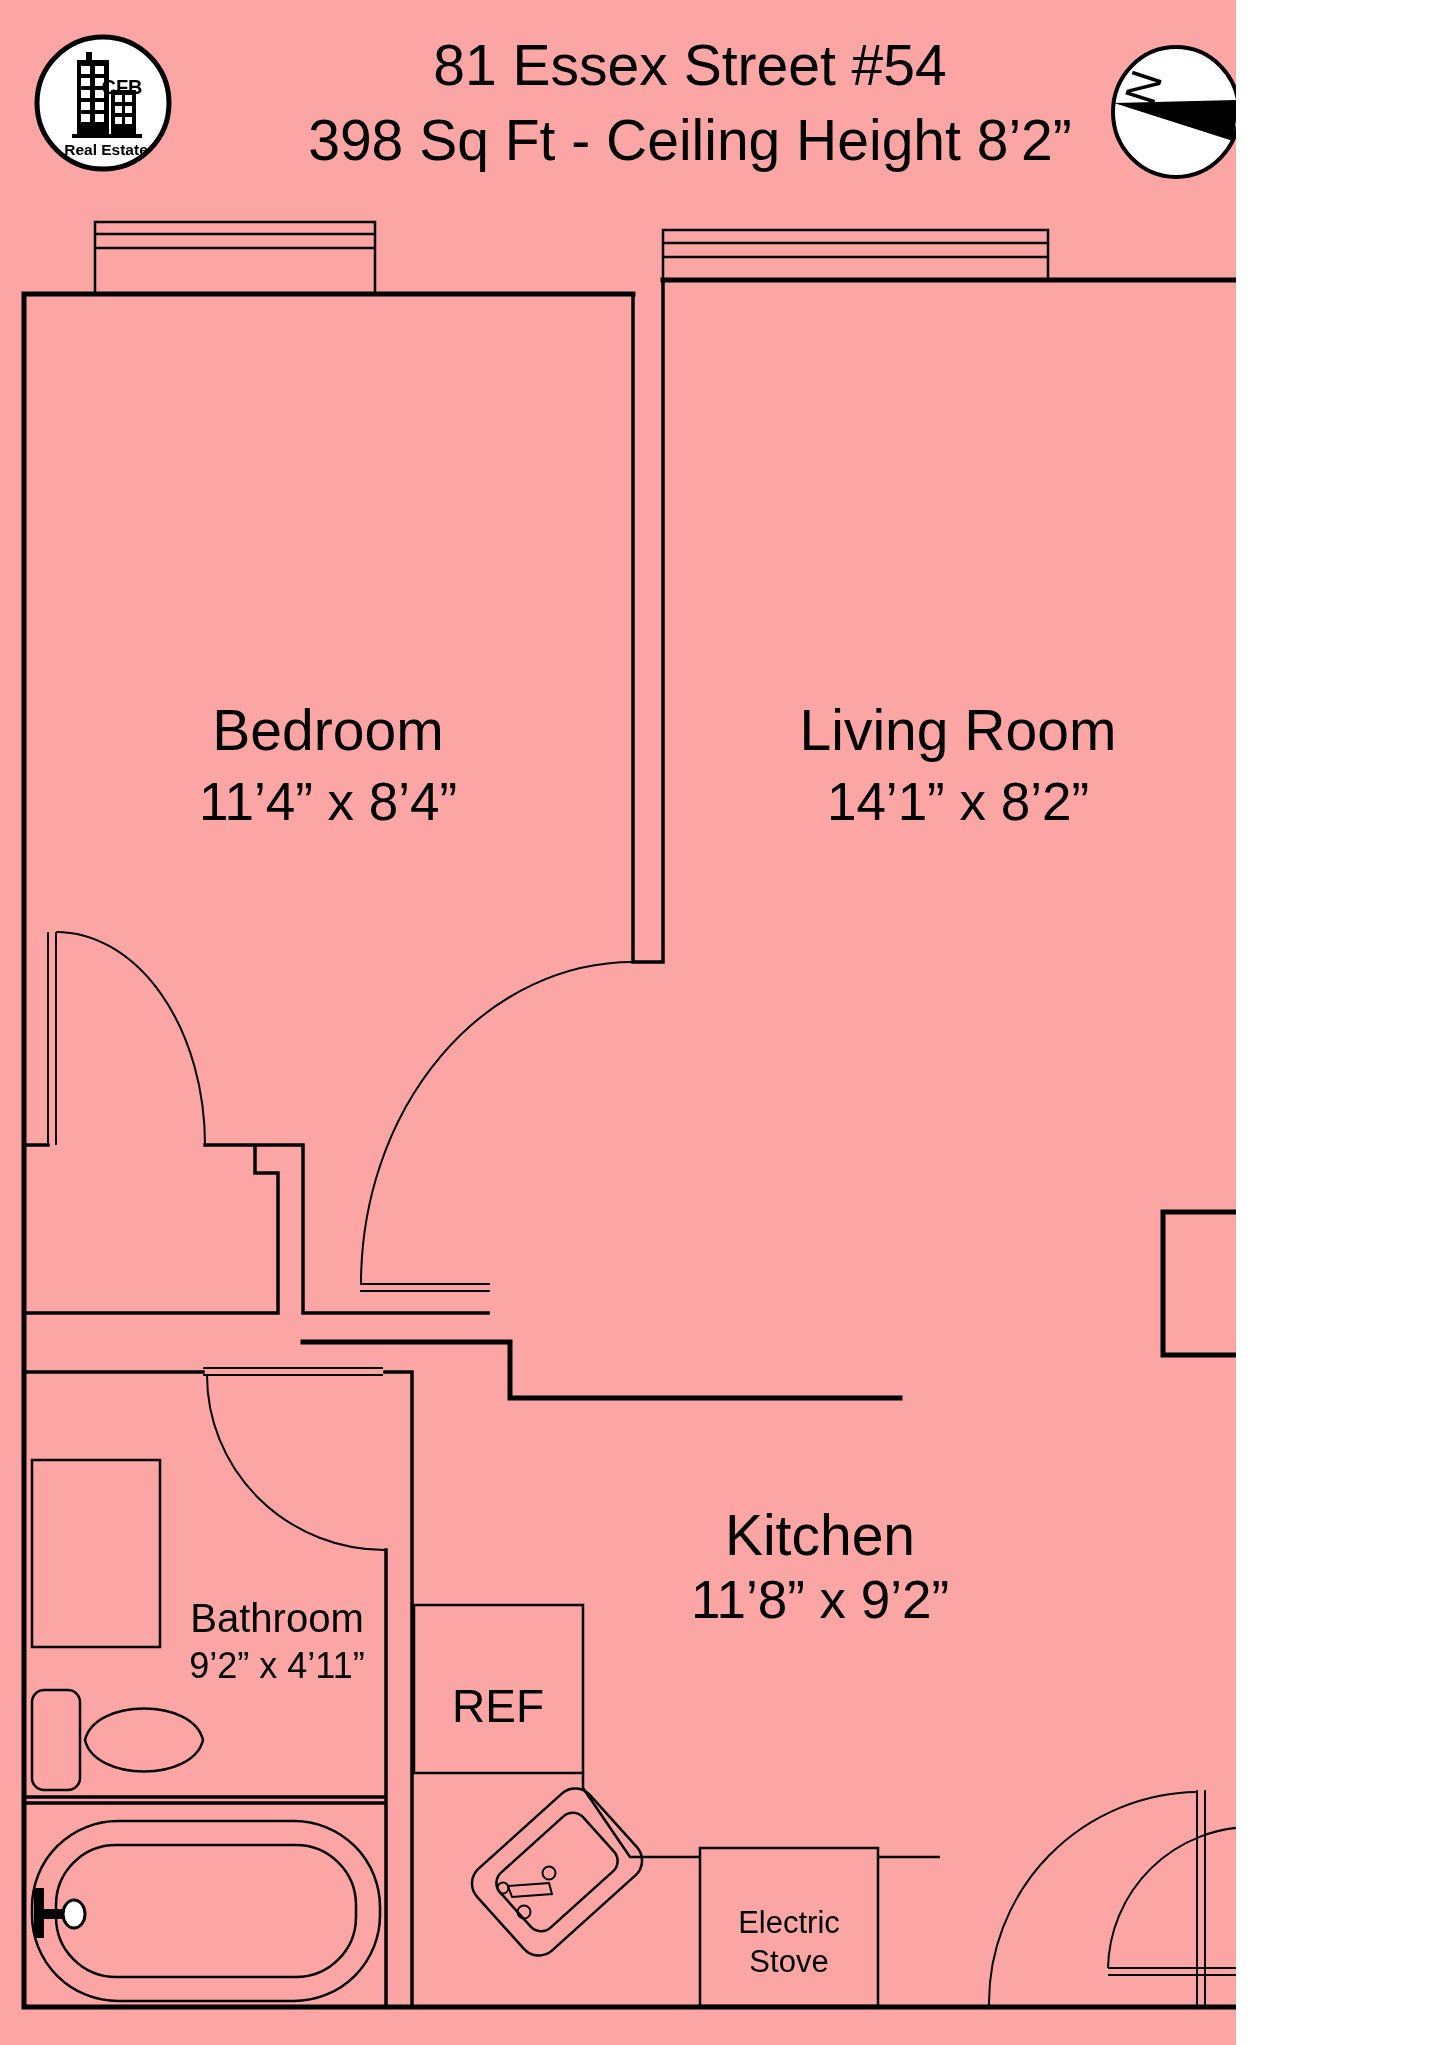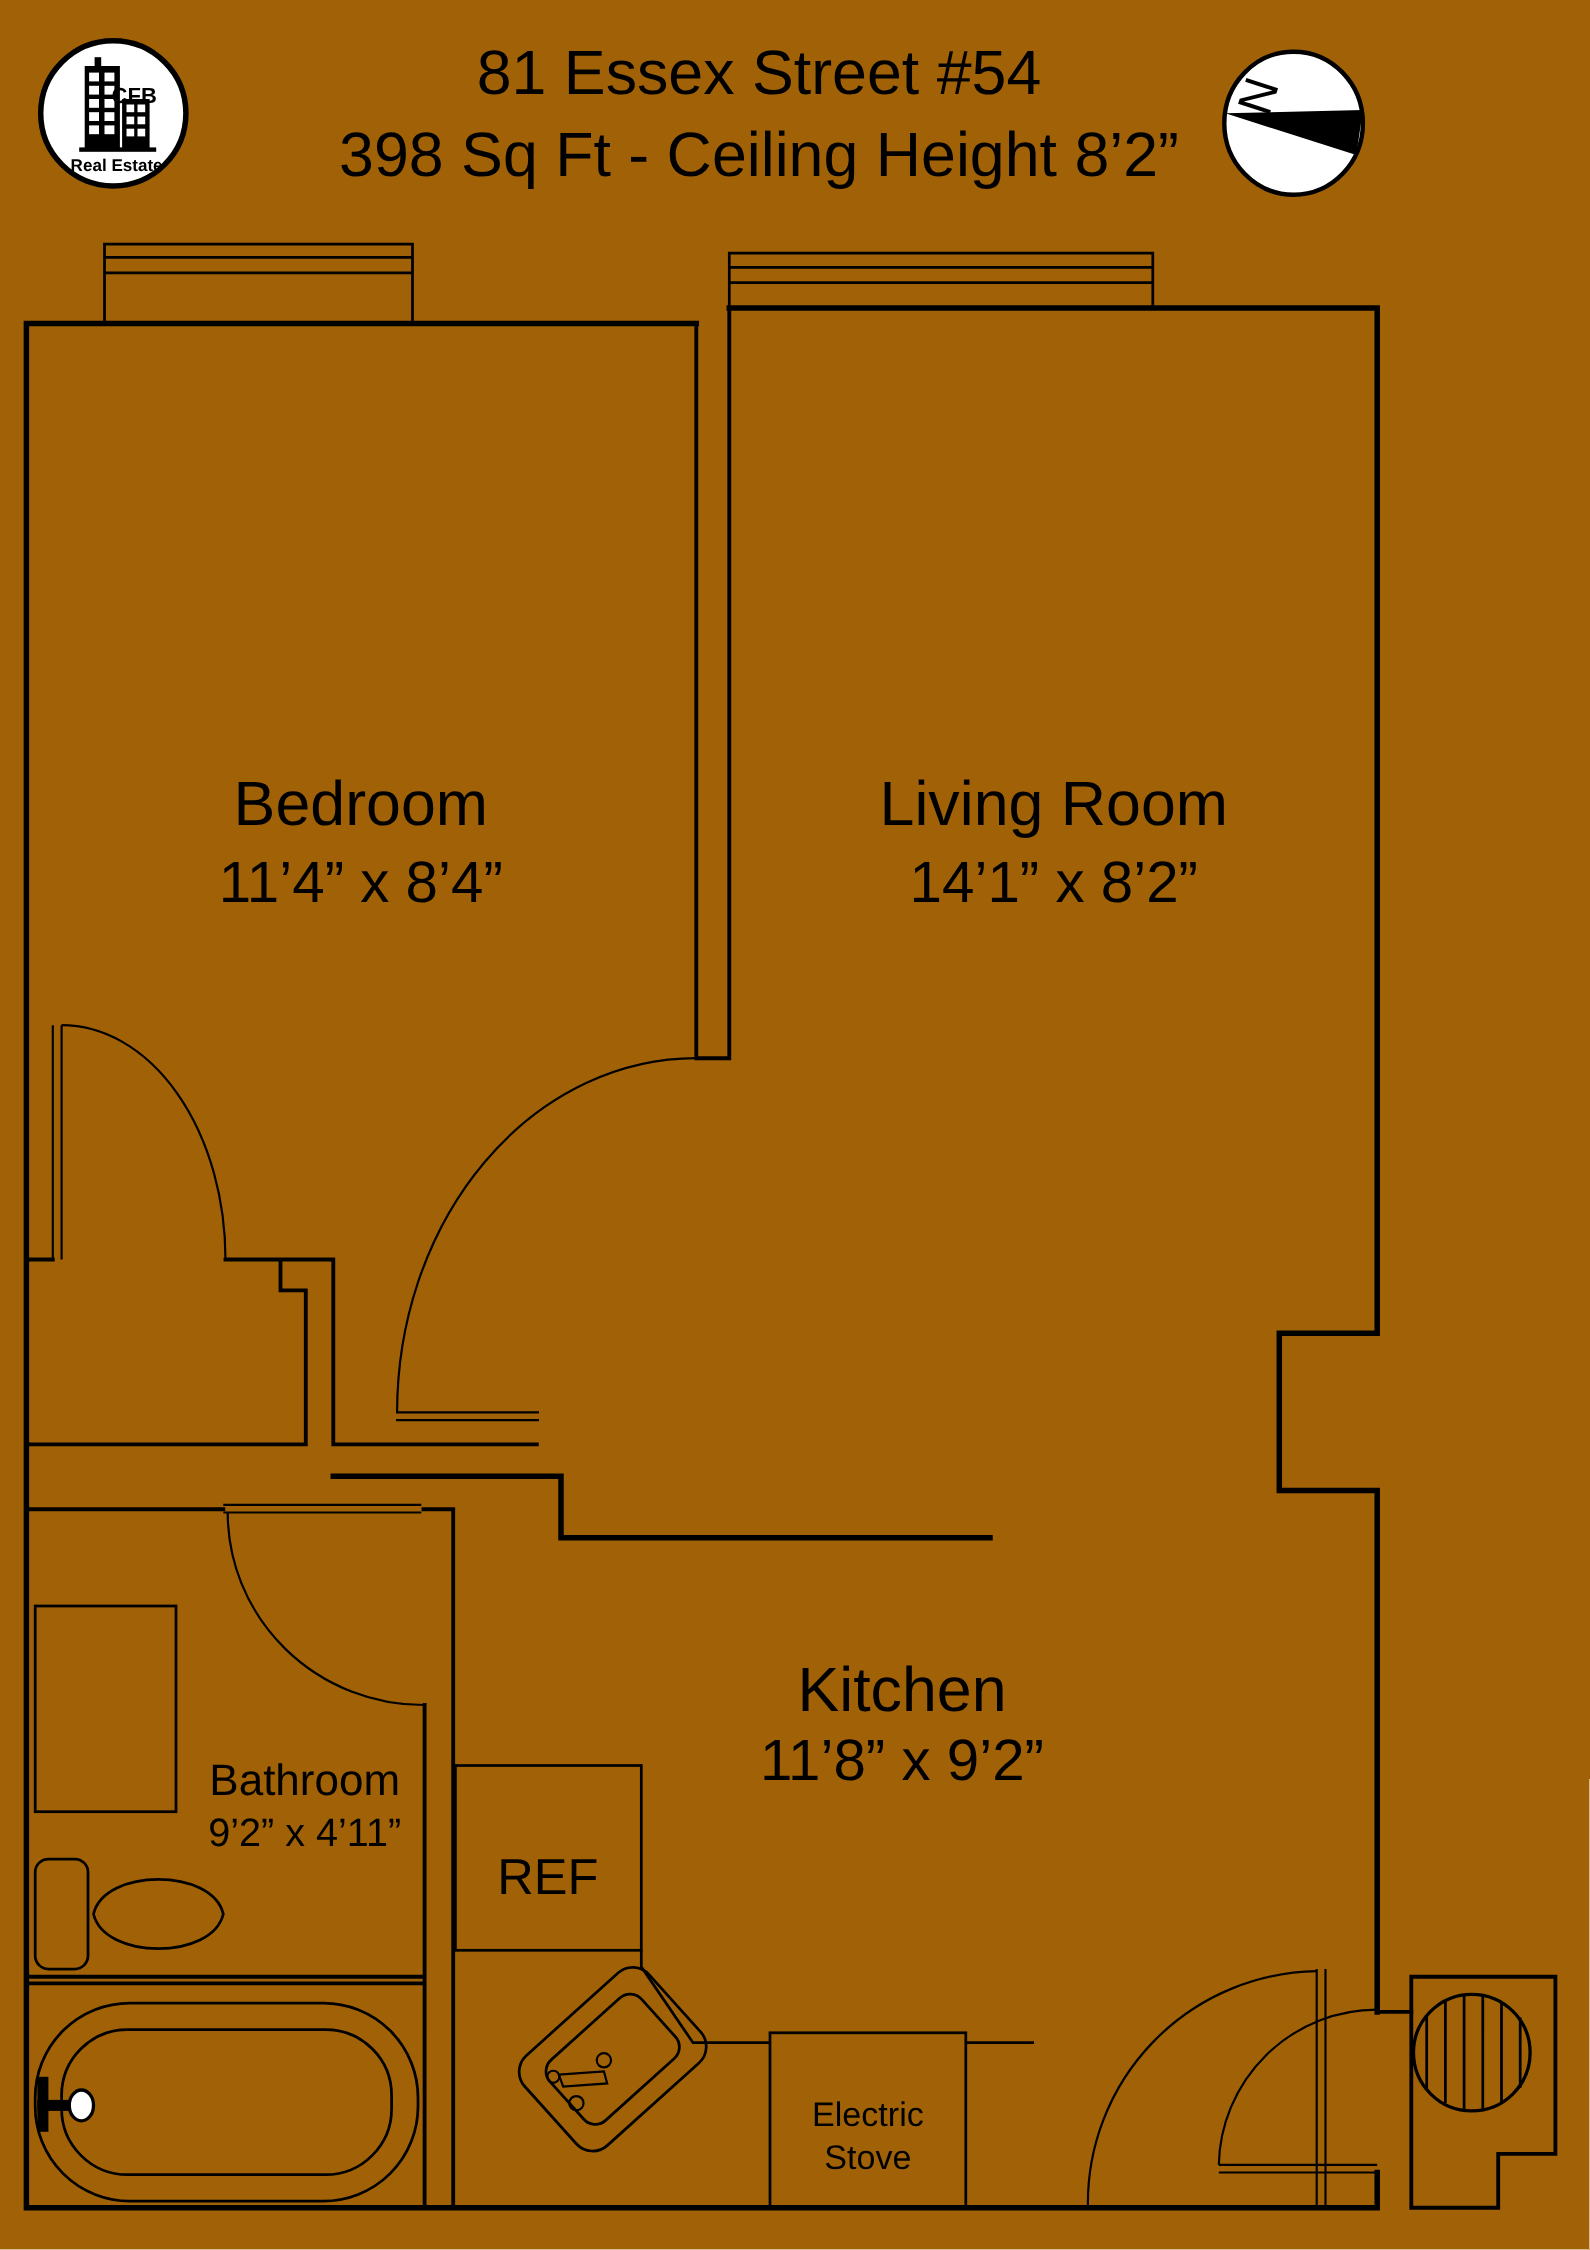--- a/index.html
+++ b/index.html
@@ -1,17 +1,17 @@
 <!DOCTYPE html>
 <html><head>
 <meta charset="utf-8">
 <style>
   html,body{margin:0;padding:0;background:#ffffff;}
   body{font-family:"Liberation Sans", sans-serif;}
-  .page{width:1445px;height:2045px;position:relative;background:#a16207;overflow:hidden;}
+  .page{width:1236px;height:2045px;position:relative;background:#fca5a5;overflow:hidden;}
   svg{display:block;}
   text{fill:#000;}
   .title{font-size:57px;letter-spacing:0px;}
   .room-name{font-size:57px;}
   .room-dims{font-size:53px;}
   .bath-name{font-size:40px;}
   .bath-dims{font-size:36px;}
   .ref-label{font-size:46px;}
   .stove-label{font-size:31px;}
   .logo-acronym{font-size:20px;font-weight:bold;}

